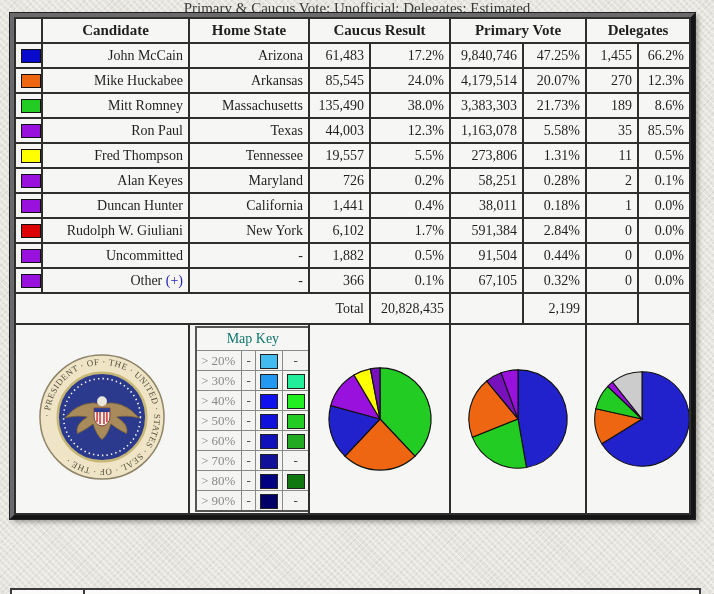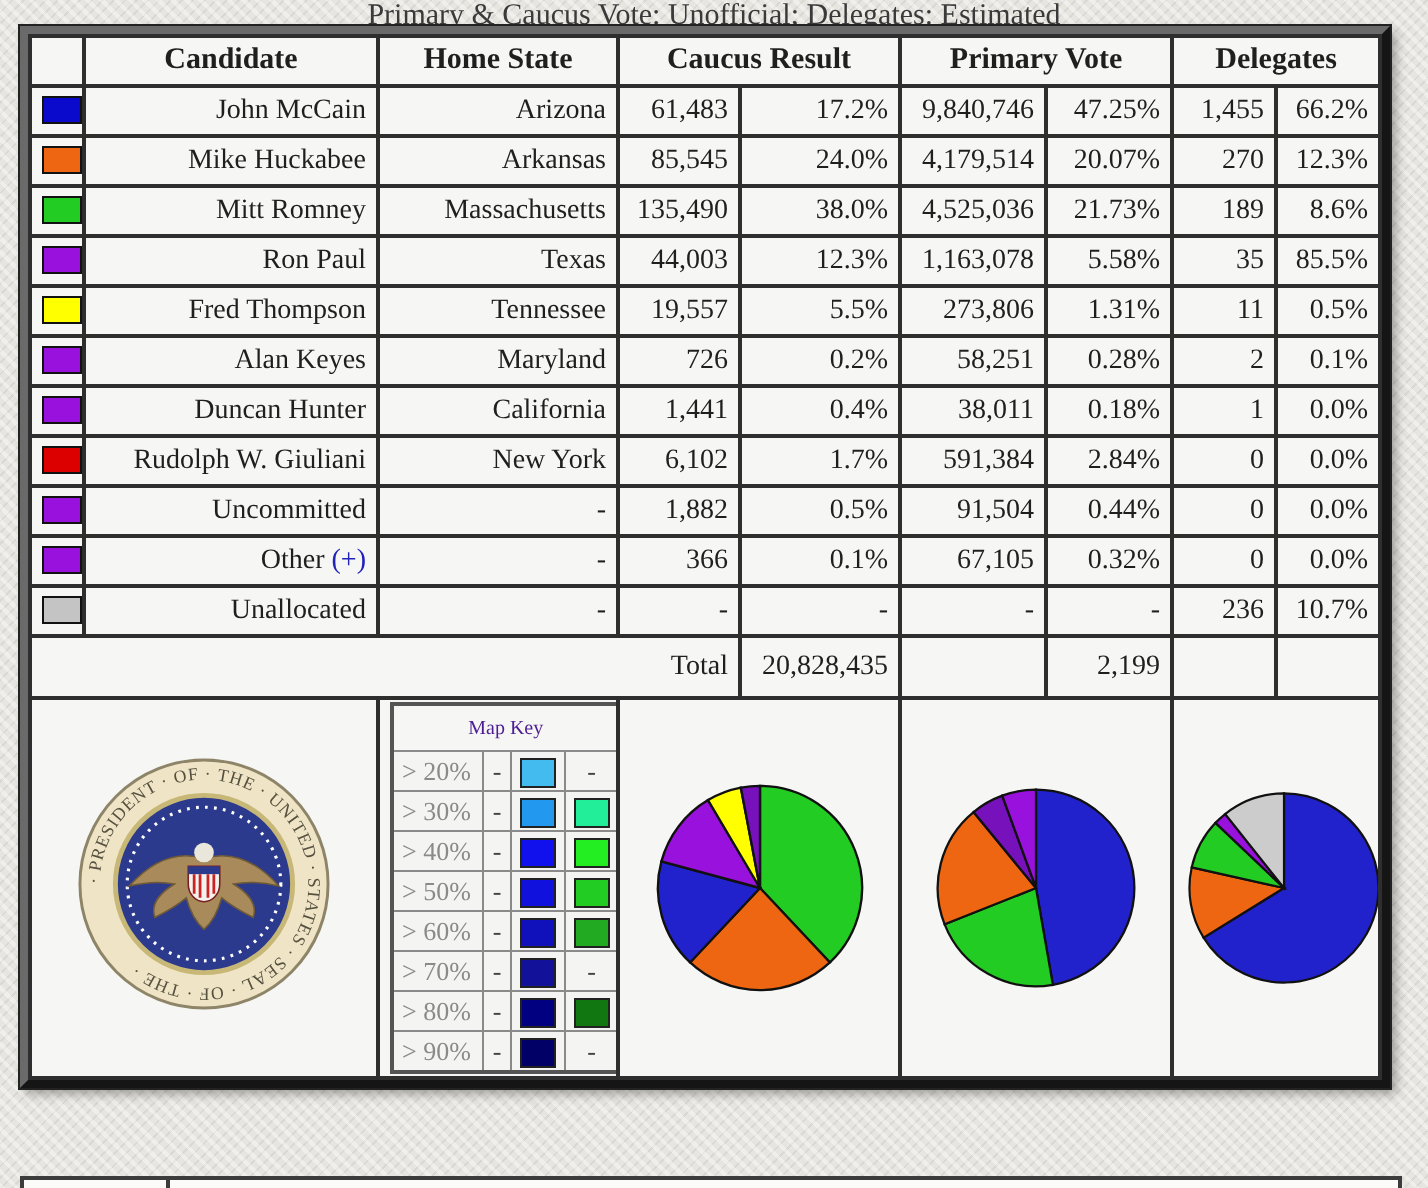--- a/index.html
+++ b/index.html
@@ -17,21 +17,21 @@
   table.res th{font-weight:bold;font-size:15px;text-align:center;}
   th.lft,td.lft{text-align:right;}
   td.num{text-align:right;}
   td.swc{padding:0;text-align:center;}
   .swatch{display:inline-block;width:18px;height:12px;border:1px solid #111;vertical-align:middle;}
   tr.total td{height:29px;margin-top:43px;}
   td.bottom-cell{height:196px;vertical-align:middle;text-align:center;padding:0;}
   
   table.mapkey{border-collapse:collapse;margin:1px auto;font-size:13px;border:2px solid #555;background:#f2f2f0;}
   table.mapkey td{border:1px solid #8a8a8a;background:#f4f4f2;height:17px;padding:1px 4px;text-align:center;color:#444;}
-  table.mapkey td.mk-title{border:none;background:#f6f6f4;color:#4c1d95;font-size:10px;height:20px;}
+  table.mapkey td.mk-title{border:none;background:#f6f6f4;color:#0f766e;font-size:14px;height:20px;}
   table.mapkey td.mk-label{color:#8a8a8a;text-align:center;padding-right:6px;}
   .mk-swatch{display:inline-block;width:16px;height:13px;border:1px solid #222;vertical-align:middle;}
   .plus-link{color:#2222bb;text-decoration:none;cursor:pointer;}
   .bottom-sliver{position:absolute;left:10px;top:588px;width:687px;height:28px;
     background:#fbfbfa;border:2px solid #3c3c3c;}
   .bottom-sliver .divider{position:absolute;left:71px;top:0;bottom:0;width:2px;background:#3c3c3c;}
   svg.pie{display:block;margin:0 auto;}
 </style>
 </head>
 <body>
@@ -85,21 +85,21 @@
           <td class="num">20.07%</td>
           <td class="num">270</td>
           <td class="num">12.3%</td>
         </tr>
         <tr>
           <td class="swc"><span class="swatch" style="background: rgb(34, 204, 34);"></span></td>
           <td class="lft">Mitt Romney</td>
           <td class="lft">Massachusetts</td>
           <td class="num">135,490</td>
           <td class="num">38.0%</td>
-          <td class="num">4,525,036</td>
+          <td class="num">3,383,303</td>
           <td class="num">21.73%</td>
           <td class="num">189</td>
           <td class="num">8.6%</td>
         </tr>
         <tr>
           <td class="swc"><span class="swatch" style="background: rgb(153, 17, 221);"></span></td>
           <td class="lft">Ron Paul</td>
           <td class="lft">Texas</td>
           <td class="num">44,003</td>
           <td class="num">12.3%</td>
@@ -166,31 +166,20 @@
         <tr>
           <td class="swc"><span class="swatch" style="background: rgb(153, 17, 221);"></span></td>
           <td class="lft">Other <span class="plus-link">(+)</span></td>
           <td class="lft">-</td>
           <td class="num">366</td>
           <td class="num">0.1%</td>
           <td class="num">67,105</td>
           <td class="num">0.32%</td>
           <td class="num">0</td>
           <td class="num">0.0%</td>
-        </tr>
-        <tr>
-          <td class="swc"><span class="swatch" style="background: rgb(196, 196, 196);"></span></td>
-          <td class="lft">Unallocated</td>
-          <td class="lft">-</td>
-          <td class="num">-</td>
-          <td class="num">-</td>
-          <td class="num">-</td>
-          <td class="num">-</td>
-          <td class="num">236</td>
-          <td class="num">10.7%</td>
         </tr>
       </tbody>
   <tbody>
     <tr class="total">
       <td colspan="4" class="lft">Total</td>
       <td class="num">20,828,435</td>
       <td></td>
       <td class="num">2,199</td>
       <td></td>
       <td></td>

